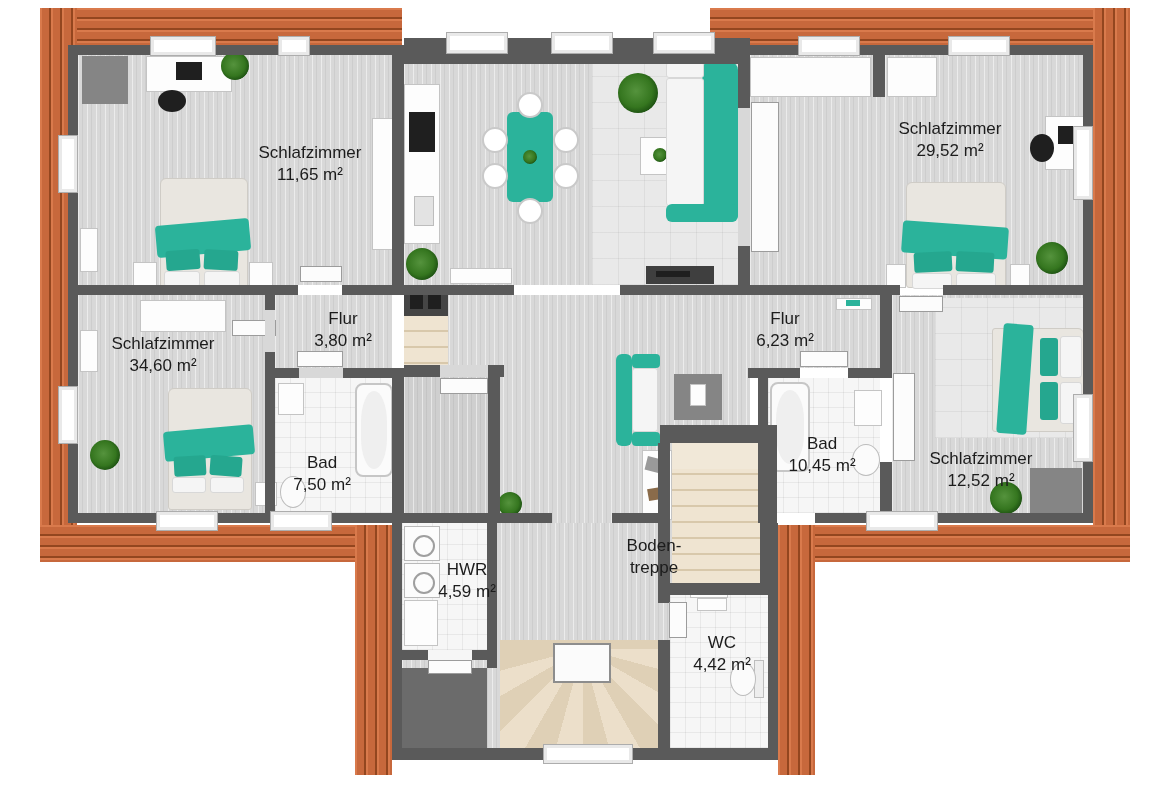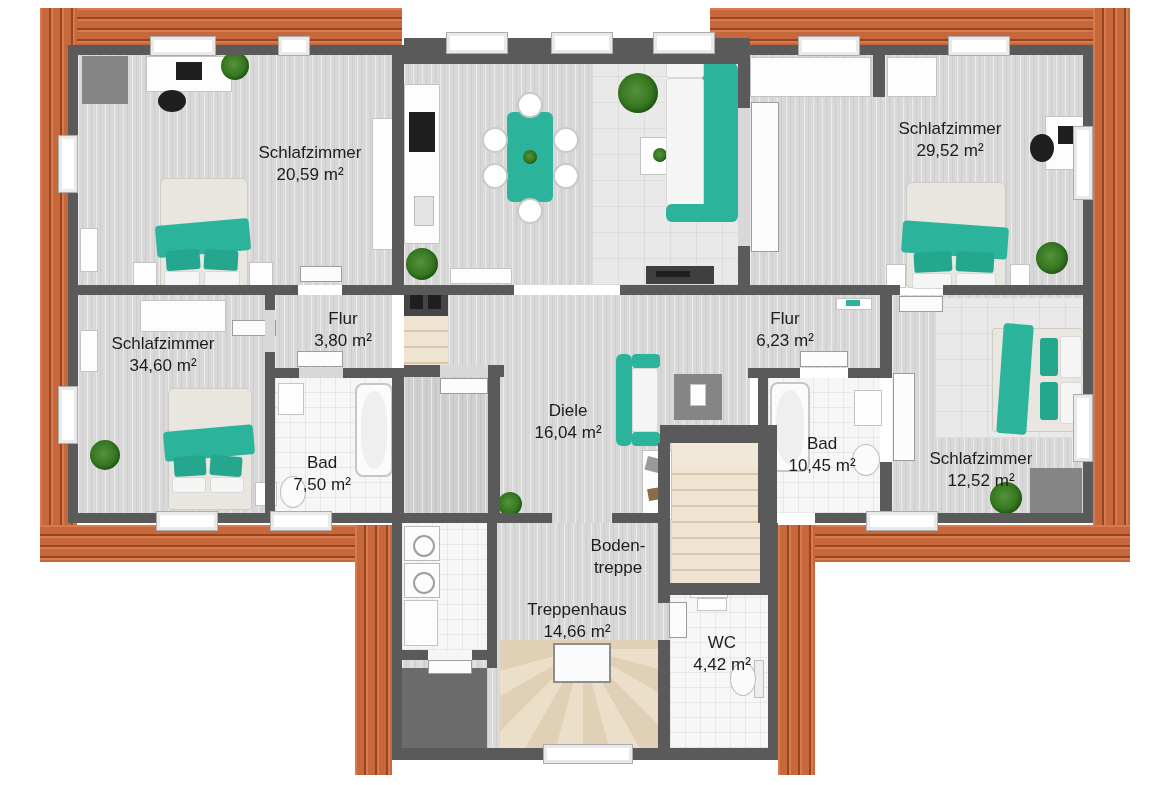--- a/index.html
+++ b/index.html
@@ -272,60 +272,56 @@
   <div class="leaf" style="left:893px;top:373px;width:22px;height:88px"></div>
   <div class="leaf" style="left:899px;top:296px;width:44px;height:16px"></div>
   <div style="left:738px;top:108px;width:12px;height:138px;background:#d8d8d8"></div>
   <div class="leaf" style="left:751px;top:102px;width:28px;height:150px"></div>
   <div class="leaf" style="left:669px;top:602px;width:18px;height:36px"></div>
   <div class="leaf" style="left:428px;top:660px;width:44px;height:14px"></div>
   <div style="left:428px;top:650px;width:44px;height:10px;background:#f6f6f6"></div>
 
   <div class="lbl" style="left:230px;top:142px">
     <span>Schlafzimmer</span>
-    <span>20,59 m²</span>
+    <span>11,65 m²</span>
   </div>
   <div class="lbl" style="left:870px;top:118px">
     <span>Schlafzimmer</span>
     <span>29,52 m²</span>
   </div>
   <div class="lbl" style="left:263px;top:308px">
     <span>Flur</span>
     <span>3,80 m²</span>
   </div>
   <div class="lbl" style="left:83px;top:333px">
     <span>Schlafzimmer</span>
     <span>34,60 m²</span>
   </div>
   <div class="lbl" style="left:705px;top:308px">
     <span>Flur</span>
     <span>6,23 m²</span>
   </div>
-  <div class="lbl" style="left:488px;top:400px">
-    <span>Diele</span>
-    <span>16,04 m²</span>
-  </div>
   <div class="lbl" style="left:242px;top:452px">
     <span>Bad</span>
     <span>7,50 m²</span>
   </div>
   <div class="lbl" style="left:742px;top:433px">
     <span>Bad</span>
     <span>10,45 m²</span>
   </div>
   <div class="lbl" style="left:901px;top:448px">
     <span>Schlafzimmer</span>
     <span>12,52 m²</span>
   </div>
-  <div class="lbl narrow" style="left:578px;top:535px">
+  <div class="lbl narrow" style="left:614px;top:535px">
     <span>Boden-treppe</span>
     <span></span>
   </div>
-  <div class="lbl" style="left:497px;top:599px">
-    <span>Treppenhaus</span>
-    <span>14,66 m²</span>
+  <div class="lbl" style="left:387px;top:559px">
+    <span>HWR</span>
+    <span>4,59 m²</span>
   </div>
   <div class="lbl" style="left:642px;top:632px">
     <span>WC</span>
     <span>4,42 m²</span>
   </div>
 
 </div>
 
 </body></html>

